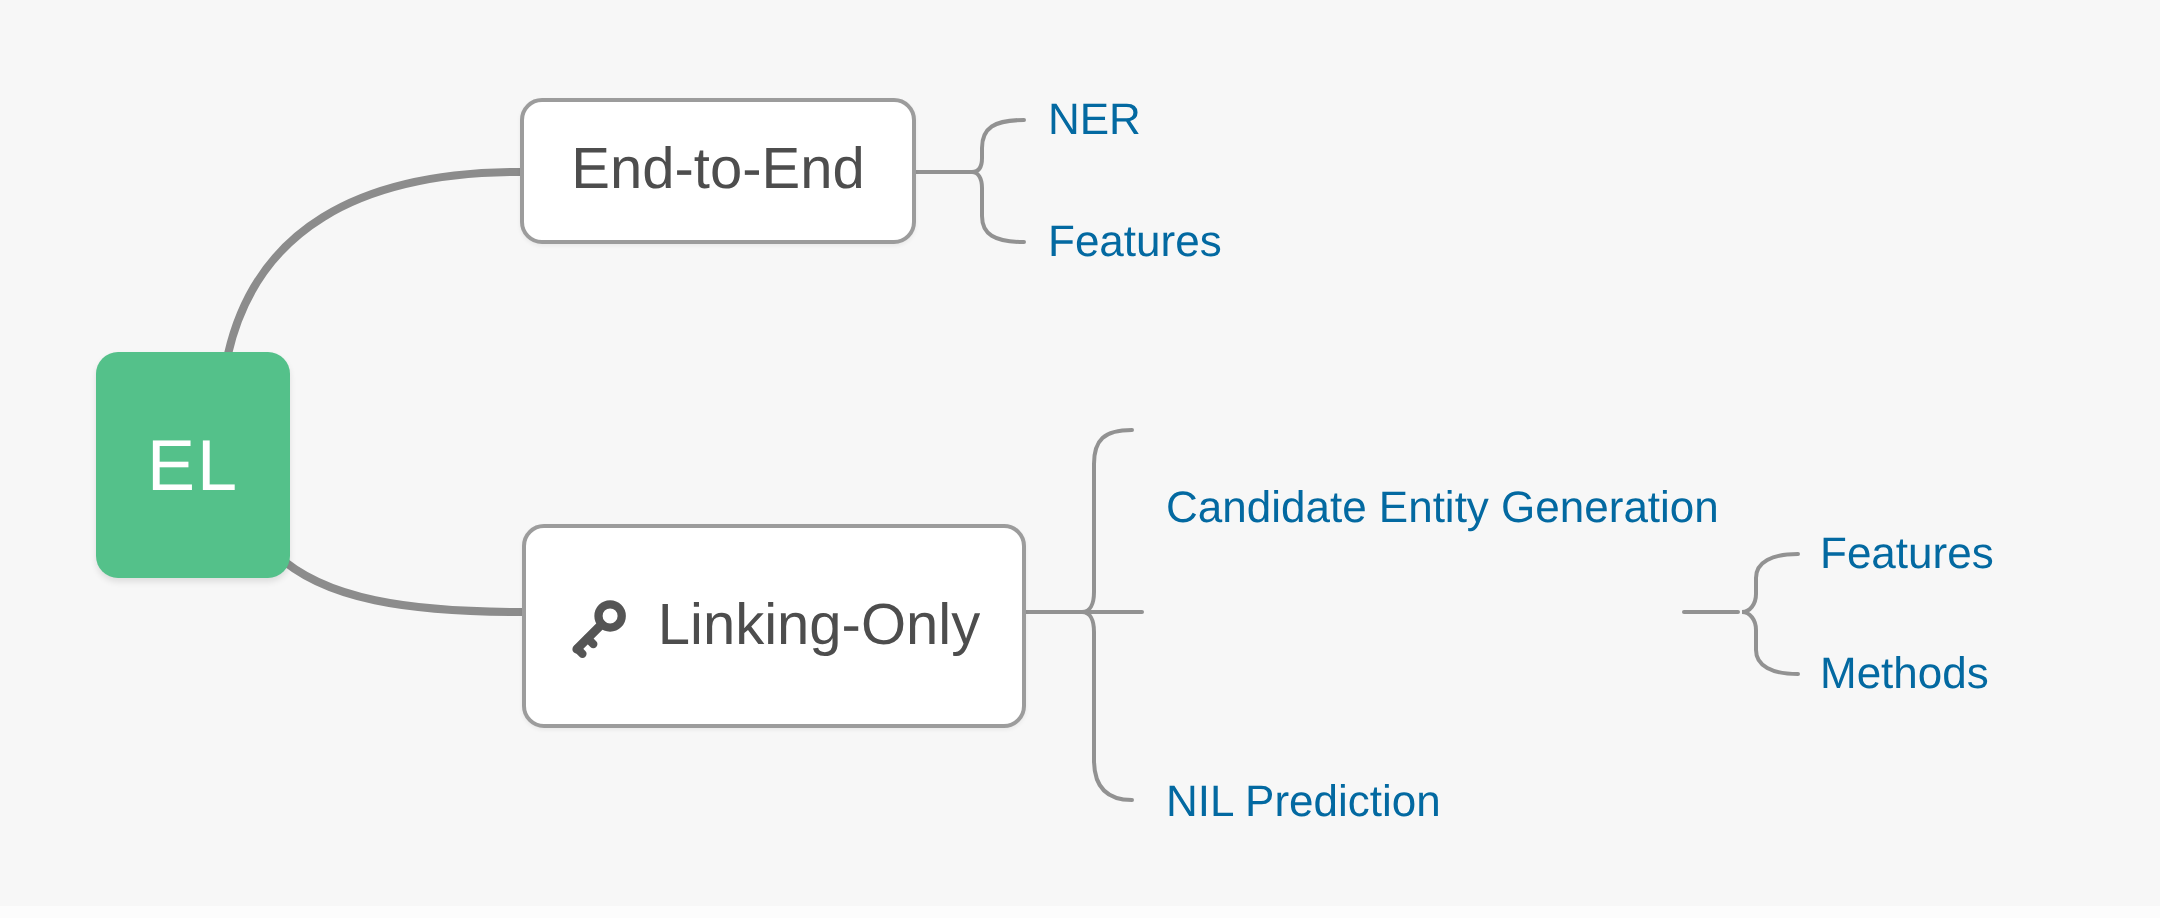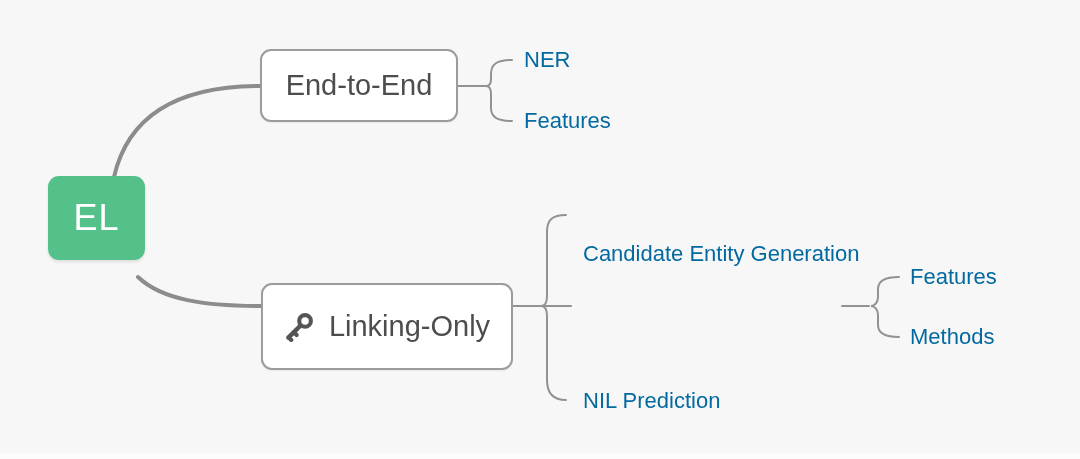--- a/index.html
+++ b/index.html
@@ -32,42 +32,42 @@
   }
   .node {
     position: absolute;
     display: flex;
     align-items: center;
     justify-content: center;
     border-radius: 11px;
   }
   .root-node {
     left: 48px; top: 176px;
-    width: 97px; height: 84px;
+    width: 97px; height: 113px;
     background: #54c18a;
     color: #ffffff;
     font-size: 36px;
     font-weight: 500;
     letter-spacing: 1px;
     box-shadow: 0 2px 3px rgba(0,0,0,0.10);
   }
   .branch-node {
     background: #ffffff;
     border: 2px solid #9c9c9c;
     color: #4d4d4d;
     font-size: 29px;
     box-shadow: 0 1px 2px rgba(0,0,0,0.06);
   }
   #node-end-to-end {
     left: 260px; top: 49px;
     width: 198px; height: 73px;
   }
   #node-linking-only {
-    left: 261px; top: 283px;
-    width: 252px; height: 87px;
+    left: 261px; top: 262px;
+    width: 252px; height: 102px;
     gap: 14px;
   }
   .key-icon-svg { width: 31px; height: 31px; display: block; }
   .leaf-label {
     position: absolute;
     color: #0369a1;
     font-size: 22px;
     line-height: 26px;
     white-space: nowrap;
   }

